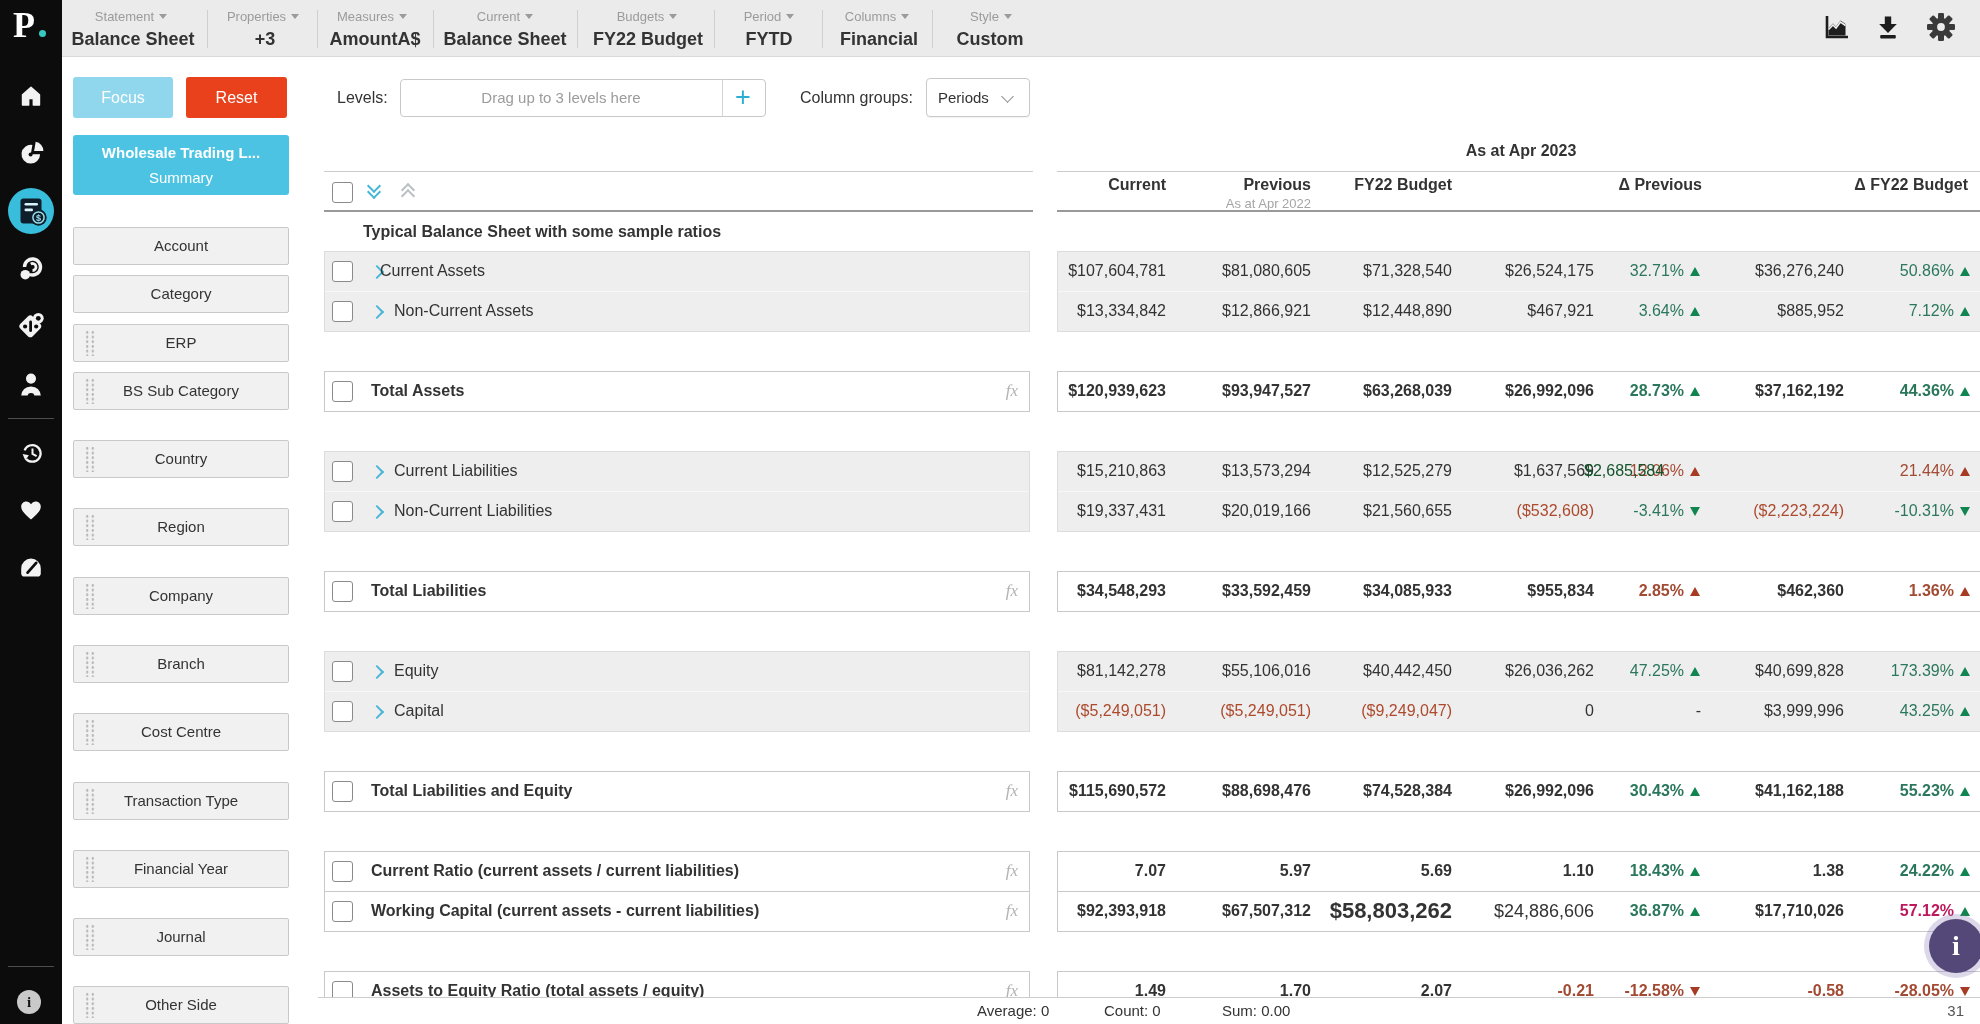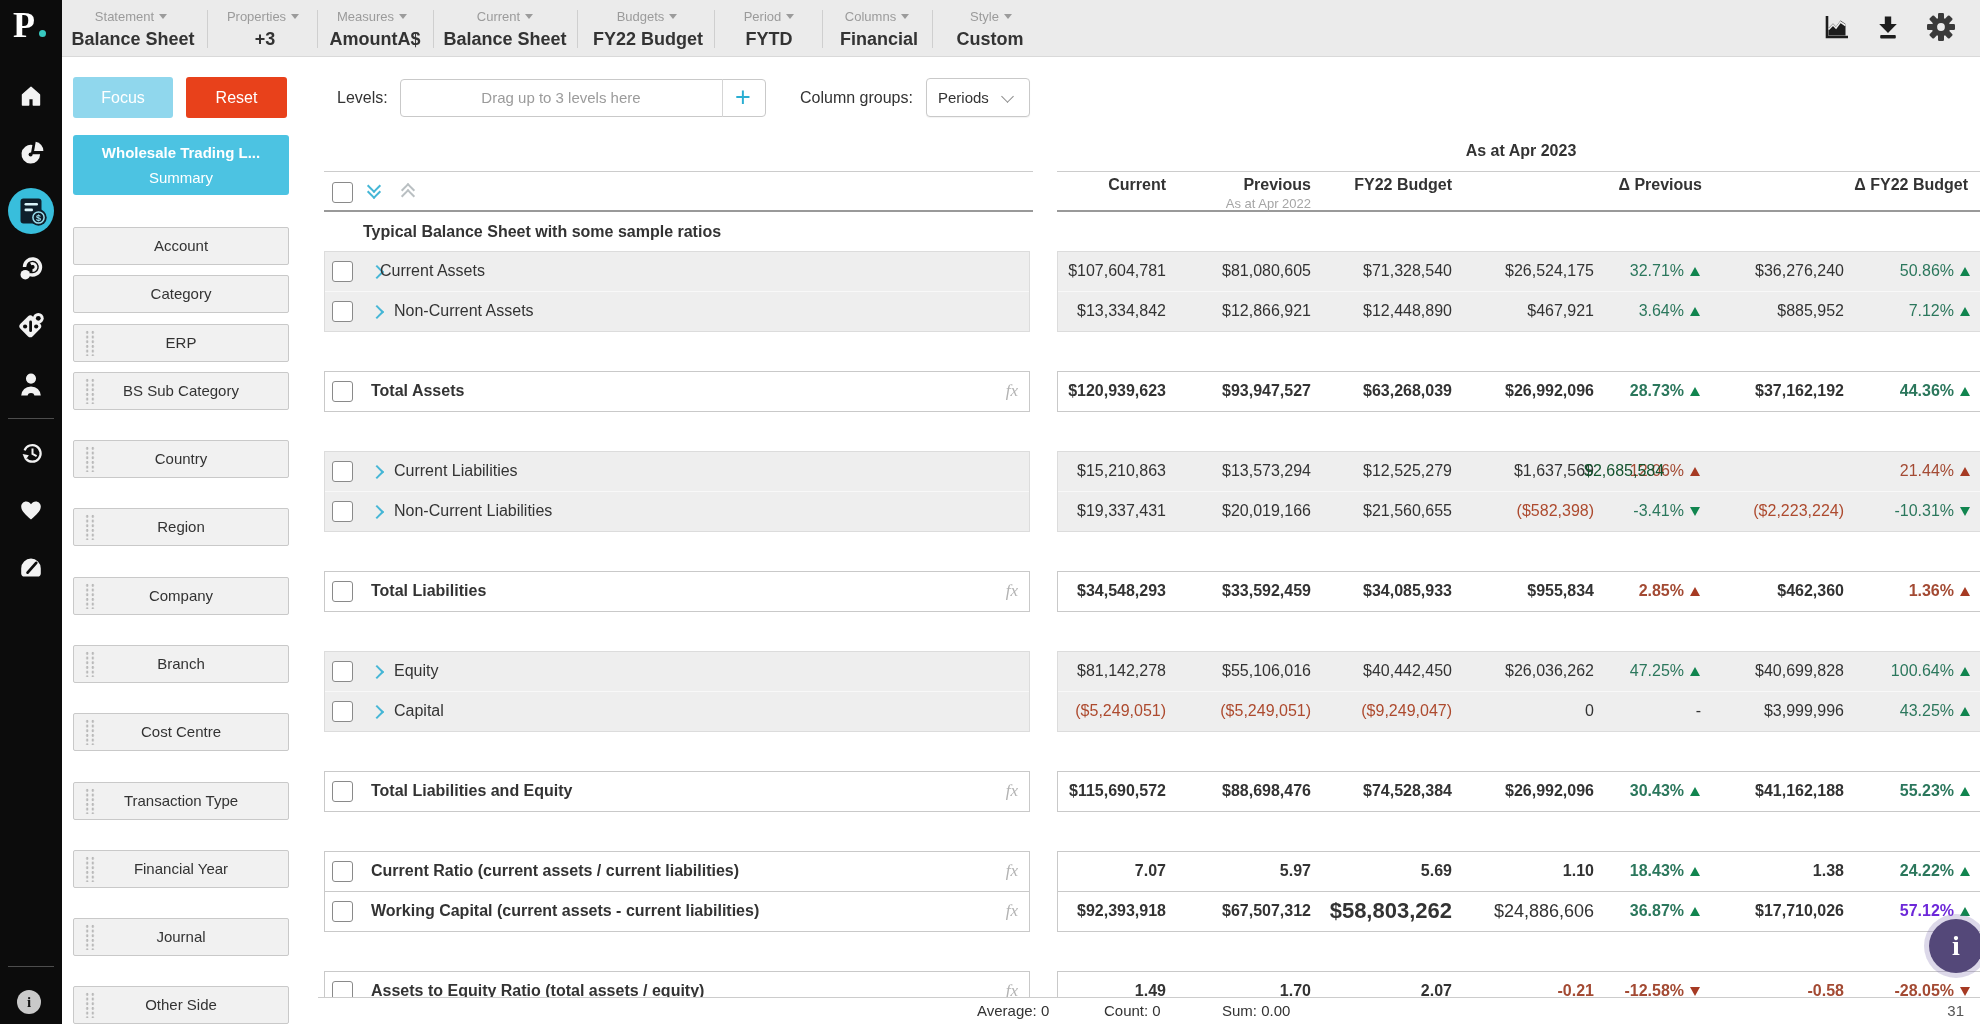--- a/index.html
+++ b/index.html
@@ -255,21 +255,21 @@
 <div class="a arrup" style="left:1690px;top:467px;border-bottom-color:#a63a23"></div>
 <div class="a " style="left:1584px;top:451px;width:260px;height:40px;line-height:40px;font-size:16px;color:#14532d;text-align:left;white-space:nowrap">$2,685,584</div>
 <div class="a " style="left:1694px;top:451px;width:260px;height:40px;line-height:40px;font-size:16px;color:#a34a33;text-align:right;white-space:nowrap">21.44%</div>
 <div class="a arrup" style="left:1960px;top:467px;border-bottom-color:#a63a23"></div>
 <div class="a cb" style="left:332px;top:501px"></div>
 <div class="a chev" style="left:372px;top:507px"></div>
 <div class="a rowtxt" style="left:394px;top:491px">Non-Current Liabilities</div>
 <div class="a " style="left:906px;top:491px;width:260px;height:40px;line-height:40px;font-size:16px;color:#333;text-align:right;white-space:nowrap">$19,337,431</div>
 <div class="a " style="left:1051px;top:491px;width:260px;height:40px;line-height:40px;font-size:16px;color:#333;text-align:right;white-space:nowrap">$20,019,166</div>
 <div class="a " style="left:1192px;top:491px;width:260px;height:40px;line-height:40px;font-size:16px;color:#333;text-align:right;white-space:nowrap">$21,560,655</div>
-<div class="a " style="left:1334px;top:491px;width:260px;height:40px;line-height:40px;font-size:16px;color:#ad4a2e;text-align:right;white-space:nowrap">($582,398)</div>
+<div class="a " style="left:1334px;top:491px;width:260px;height:40px;line-height:40px;font-size:16px;color:#ad4a2e;text-align:right;white-space:nowrap">($532,608)</div>
 <div class="a " style="left:1424px;top:491px;width:260px;height:40px;line-height:40px;font-size:16px;color:#2b775c;text-align:right;white-space:nowrap">-3.41%</div>
 <div class="a arrdn" style="left:1690px;top:507px;border-top-color:#11854f"></div>
 <div class="a " style="left:1584px;top:491px;width:260px;height:40px;line-height:40px;font-size:16px;color:#ad4a2e;text-align:right;white-space:nowrap">($2,223,224)</div>
 <div class="a " style="left:1694px;top:491px;width:260px;height:40px;line-height:40px;font-size:16px;color:#2b775c;text-align:right;white-space:nowrap">-10.31%</div>
 <div class="a arrdn" style="left:1960px;top:507px;border-top-color:#11854f"></div>
 <div class="a cb" style="left:332px;top:581px"></div>
 <div class="a rowtxt" style="left:371px;top:571px;font-weight:bold">Total Liabilities</div>
 <div class="a fx" style="left:960px;top:571px;width:58px;height:40px;line-height:40px;text-align:right">fx</div>
 <div class="a " style="left:906px;top:571px;width:260px;height:40px;line-height:40px;font-size:16px;color:#333;text-align:right;white-space:nowrap;font-weight:bold">$34,548,293</div>
 <div class="a " style="left:1051px;top:571px;width:260px;height:40px;line-height:40px;font-size:16px;color:#333;text-align:right;white-space:nowrap;font-weight:bold">$33,592,459</div>
@@ -283,21 +283,21 @@
 <div class="a cb" style="left:332px;top:661px"></div>
 <div class="a chev" style="left:372px;top:667px"></div>
 <div class="a rowtxt" style="left:394px;top:651px">Equity</div>
 <div class="a " style="left:906px;top:651px;width:260px;height:40px;line-height:40px;font-size:16px;color:#333;text-align:right;white-space:nowrap">$81,142,278</div>
 <div class="a " style="left:1051px;top:651px;width:260px;height:40px;line-height:40px;font-size:16px;color:#333;text-align:right;white-space:nowrap">$55,106,016</div>
 <div class="a " style="left:1192px;top:651px;width:260px;height:40px;line-height:40px;font-size:16px;color:#333;text-align:right;white-space:nowrap">$40,442,450</div>
 <div class="a " style="left:1334px;top:651px;width:260px;height:40px;line-height:40px;font-size:16px;color:#333;text-align:right;white-space:nowrap">$26,036,262</div>
 <div class="a " style="left:1424px;top:651px;width:260px;height:40px;line-height:40px;font-size:16px;color:#2b775c;text-align:right;white-space:nowrap">47.25%</div>
 <div class="a arrup" style="left:1690px;top:667px;border-bottom-color:#11854f"></div>
 <div class="a " style="left:1584px;top:651px;width:260px;height:40px;line-height:40px;font-size:16px;color:#333;text-align:right;white-space:nowrap">$40,699,828</div>
-<div class="a " style="left:1694px;top:651px;width:260px;height:40px;line-height:40px;font-size:16px;color:#2b775c;text-align:right;white-space:nowrap">100.64%</div>
+<div class="a " style="left:1694px;top:651px;width:260px;height:40px;line-height:40px;font-size:16px;color:#2b775c;text-align:right;white-space:nowrap">173.39%</div>
 <div class="a arrup" style="left:1960px;top:667px;border-bottom-color:#11854f"></div>
 <div class="a cb" style="left:332px;top:701px"></div>
 <div class="a chev" style="left:372px;top:707px"></div>
 <div class="a rowtxt" style="left:394px;top:691px">Capital</div>
 <div class="a " style="left:906px;top:691px;width:260px;height:40px;line-height:40px;font-size:16px;color:#ad4a2e;text-align:right;white-space:nowrap">($5,249,051)</div>
 <div class="a " style="left:1051px;top:691px;width:260px;height:40px;line-height:40px;font-size:16px;color:#ad4a2e;text-align:right;white-space:nowrap">($5,249,051)</div>
 <div class="a " style="left:1192px;top:691px;width:260px;height:40px;line-height:40px;font-size:16px;color:#ad4a2e;text-align:right;white-space:nowrap">($9,249,047)</div>
 <div class="a " style="left:1334px;top:691px;width:260px;height:40px;line-height:40px;font-size:16px;color:#333;text-align:right;white-space:nowrap">0</div>
 <div class="a " style="left:1584px;top:691px;width:260px;height:40px;line-height:40px;font-size:16px;color:#333;text-align:right;white-space:nowrap">$3,999,996</div>
 <div class="a " style="left:1694px;top:691px;width:260px;height:40px;line-height:40px;font-size:16px;color:#2b775c;text-align:right;white-space:nowrap">43.25%</div>
@@ -330,21 +330,21 @@
 <div class="a cb" style="left:332px;top:901px"></div>
 <div class="a rowtxt" style="left:371px;top:891px;font-weight:bold">Working Capital (current assets - current liabilities)</div>
 <div class="a fx" style="left:960px;top:891px;width:58px;height:40px;line-height:40px;text-align:right">fx</div>
 <div class="a " style="left:906px;top:891px;width:260px;height:40px;line-height:40px;font-size:16px;color:#333;text-align:right;white-space:nowrap;font-weight:bold">$92,393,918</div>
 <div class="a " style="left:1051px;top:891px;width:260px;height:40px;line-height:40px;font-size:16px;color:#333;text-align:right;white-space:nowrap;font-weight:bold">$67,507,312</div>
 <div class="a " style="left:1192px;top:891px;width:260px;height:40px;line-height:40px;font-size:22px;color:#333;text-align:right;white-space:nowrap;font-weight:bold">$58,803,262</div>
 <div class="a " style="left:1334px;top:891px;width:260px;height:40px;line-height:40px;font-size:18px;color:#333;text-align:right;white-space:nowrap;font-weight:normal">$24,886,606</div>
 <div class="a " style="left:1424px;top:891px;width:260px;height:40px;line-height:40px;font-size:16px;color:#2b775c;text-align:right;white-space:nowrap;font-weight:bold">36.87%</div>
 <div class="a arrup" style="left:1690px;top:907px;border-bottom-color:#11854f"></div>
 <div class="a " style="left:1584px;top:891px;width:260px;height:40px;line-height:40px;font-size:16px;color:#333;text-align:right;white-space:nowrap;font-weight:bold">$17,710,026</div>
-<div class="a " style="left:1694px;top:891px;width:260px;height:40px;line-height:40px;font-size:16px;color:#6d28d9;text-align:right;white-space:nowrap;font-weight:bold">57.12%</div>
+<div class="a " style="left:1694px;top:891px;width:260px;height:40px;line-height:40px;font-size:16px;color:#be185d;text-align:right;white-space:nowrap;font-weight:bold">57.12%</div>
 <div class="a arrup" style="left:1960px;top:907px;border-bottom-color:#11854f"></div>
 <div class="a cb" style="left:332px;top:981px"></div>
 <div class="a rowtxt" style="left:371px;top:971px;font-weight:bold">Assets to Equity Ratio (total assets / equity)</div>
 <div class="a fx" style="left:960px;top:971px;width:58px;height:40px;line-height:40px;text-align:right">fx</div>
 <div class="a " style="left:906px;top:971px;width:260px;height:40px;line-height:40px;font-size:16px;color:#333;text-align:right;white-space:nowrap;font-weight:bold">1.49</div>
 <div class="a " style="left:1051px;top:971px;width:260px;height:40px;line-height:40px;font-size:16px;color:#333;text-align:right;white-space:nowrap;font-weight:bold">1.70</div>
 <div class="a " style="left:1192px;top:971px;width:260px;height:40px;line-height:40px;font-size:16px;color:#333;text-align:right;white-space:nowrap;font-weight:bold">2.07</div>
 <div class="a " style="left:1334px;top:971px;width:260px;height:40px;line-height:40px;font-size:16px;color:#a34a33;text-align:right;white-space:nowrap;font-weight:bold">-0.21</div>
 <div class="a " style="left:1424px;top:971px;width:260px;height:40px;line-height:40px;font-size:16px;color:#a34a33;text-align:right;white-space:nowrap;font-weight:bold">-12.58%</div>
 <div class="a arrdn" style="left:1690px;top:987px;border-top-color:#a63a23"></div>

